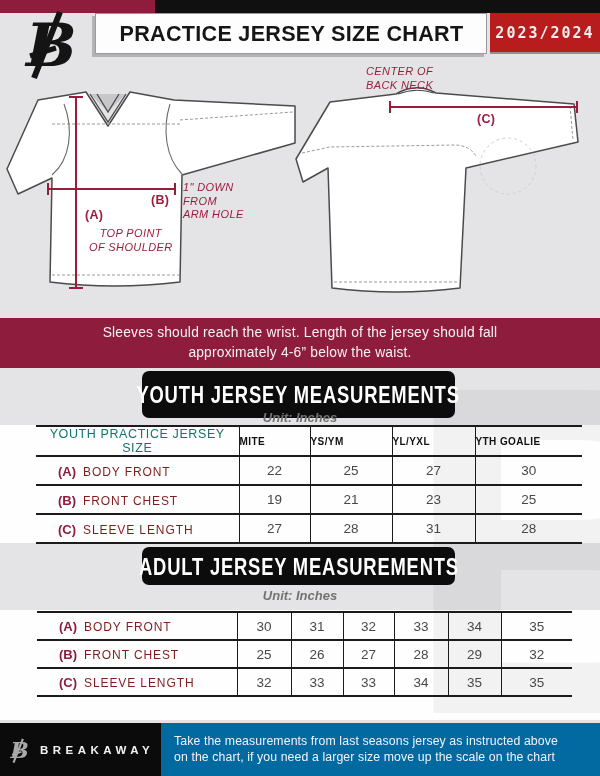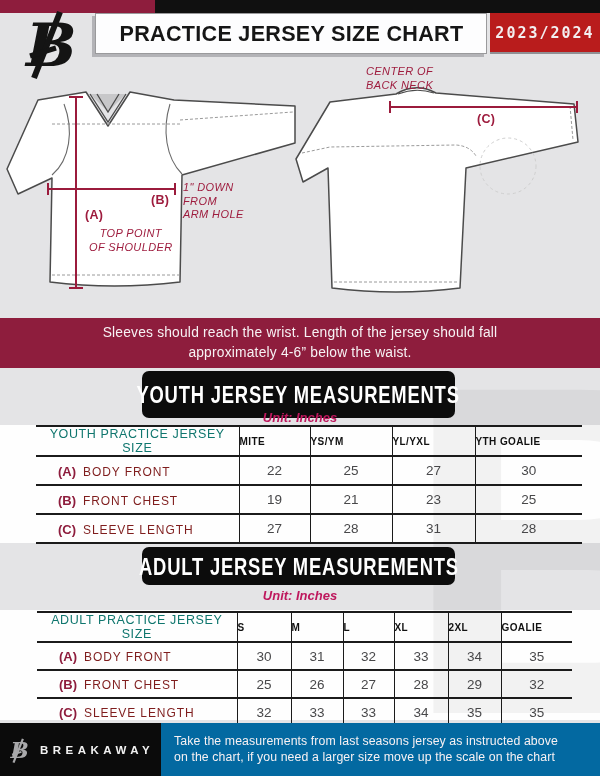--- a/index.html
+++ b/index.html
@@ -32,21 +32,21 @@
   .notice div{color:#f7f2f4;font-size:13.8px;line-height:20px;letter-spacing:.2px;}
 
   
   .section-banner{position:absolute;left:142px;width:313px;background:#0c0c0c;border-radius:7px;
     display:flex;align-items:center;justify-content:center;}
   .section-banner.youth{top:371px;height:47px;}
   .section-banner.adult{top:547px;height:38px;}
   .section-banner span{color:#fff;font-weight:bold;font-size:23px;letter-spacing:1px;
     transform:scaleX(.8) scaleY(1.08);white-space:nowrap;}
   .unit{position:absolute;left:0;width:600px;text-align:center;font-style:italic;font-weight:bold;
-    font-size:13px;color:#be185d;}
+    font-size:13px;color:#737373;}
   .unit.youth{top:410px;}
   .unit.adult{top:588px;}
 
   
   .band{position:absolute;left:0;width:600px;background:#fefefe;}
   .band.youth{top:425px;height:118px;}
   .band.adult{top:610px;height:110px;}
   .watermark{position:absolute;left:402px;top:368px;font-size:470px;line-height:.78;
     font-weight:bold;color:rgba(20,20,25,.05);pointer-events:none;}
 
@@ -224,29 +224,20 @@
     <colgroup>
         <col style="width:200px">
         <col style="width:54px">
         <col style="width:52px">
         <col style="width:51px">
         <col style="width:54px">
         <col style="width:53px">
         <col style="width:71px">
       </colgroup>
     <tbody>
-        <tr>
-      <th class="size-col">ADULT PRACTICE JERSEY SIZE</th>
-      <th class="col-h">S</th>
-      <th class="col-h">M</th>
-      <th class="col-h">L</th>
-      <th class="col-h">XL</th>
-      <th class="col-h">2XL</th>
-      <th class="col-h">GOALIE</th>
-    </tr>
     <tr>
       <td class="rowlabel"><span class="key">(A)</span><span class="lbl">BODY FRONT</span></td>
       <td class="val">30</td>
       <td class="val">31</td>
       <td class="val">32</td>
       <td class="val">33</td>
       <td class="val">34</td>
       <td class="val">35</td>
     </tr>
     <tr>

